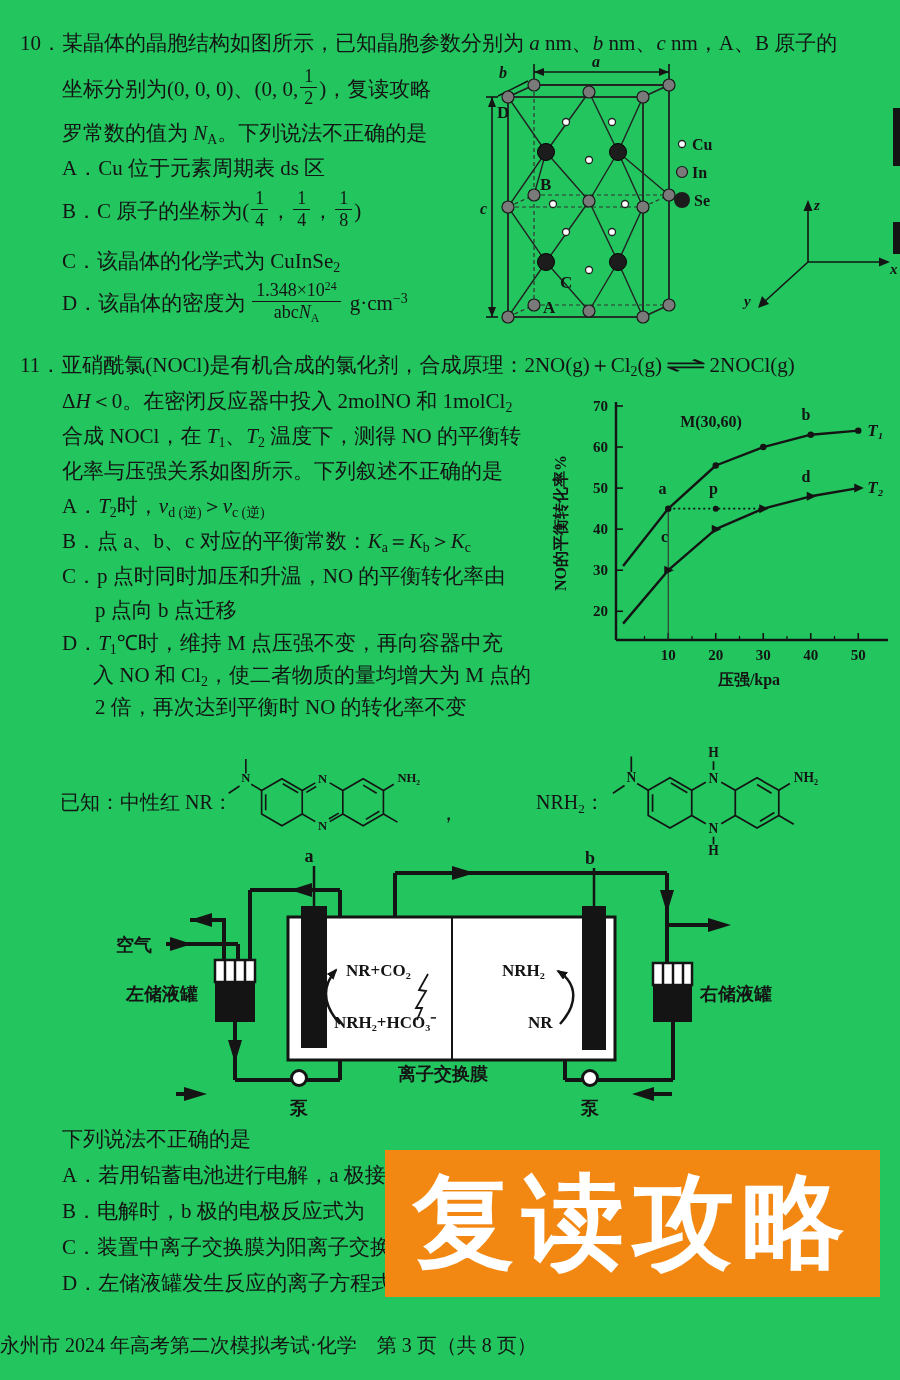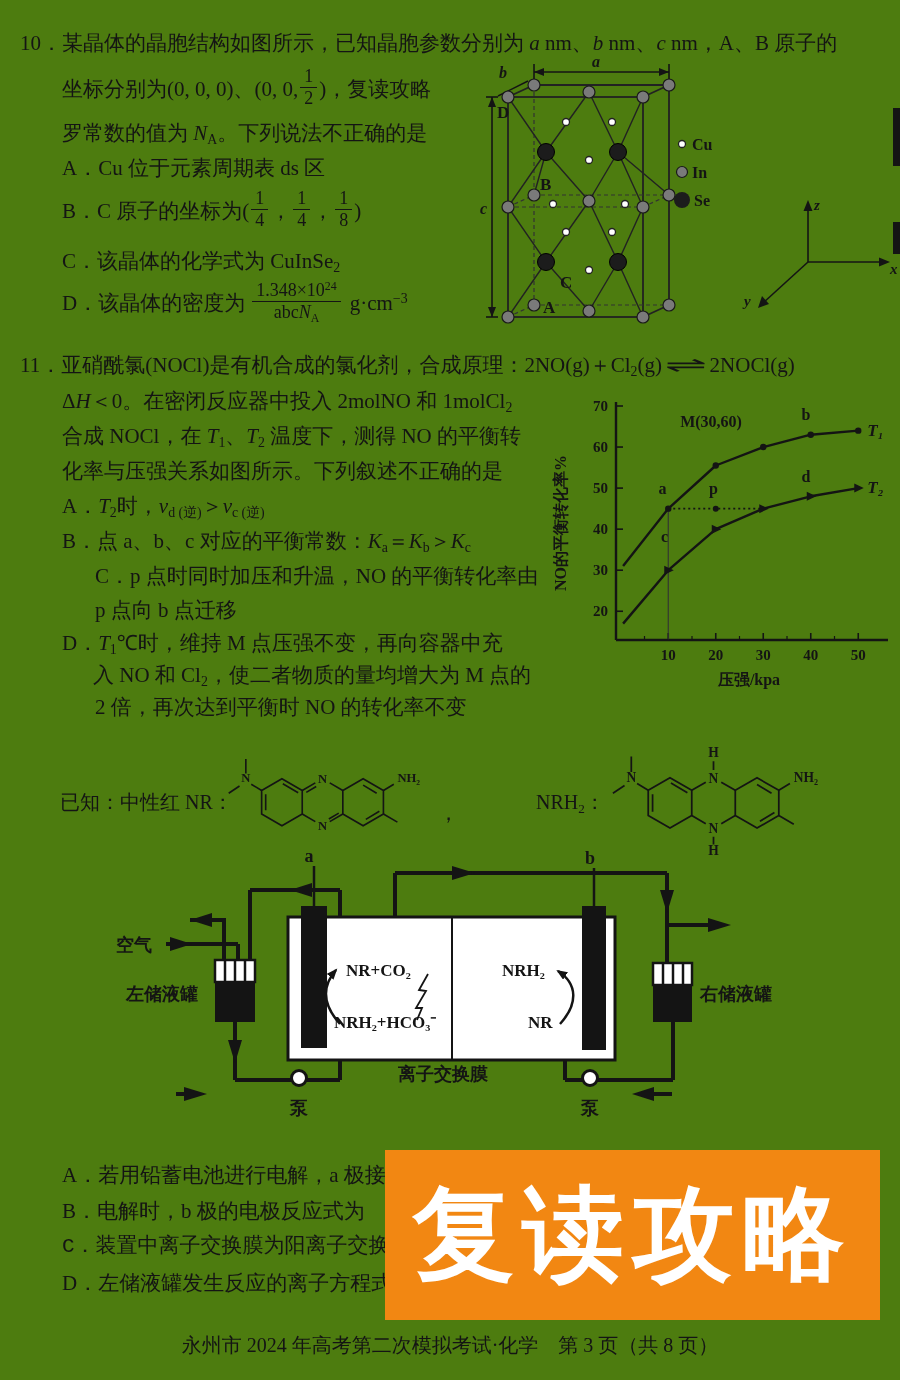--- a/index.html
+++ b/index.html
@@ -9,44 +9,44 @@
   .line i{font-style:italic;}
   sub{font-size:66%;vertical-align:-0.32em;}
   sup{font-size:66%;vertical-align:0.5em;}
   .frac{display:inline-flex;flex-direction:column;text-align:center;vertical-align:middle;
         font-size:18px;line-height:1.08;margin:0 2px;transform:translateY(-3px);}
   .frac .num{border-bottom:1.5px solid #141414;padding:0 4px 1px;}
   .frac .den{padding-top:1px;}
   .bigfrac{font-size:18px;}
   .gap{margin-left:7px;}
   .eqarr{display:inline-block;transform:scaleX(2.4);margin:0 15px;}
-  .wm{position:absolute;left:385px;top:1150px;width:495px;height:170px;display:flex;align-items:center;
+  .wm{position:absolute;left:385px;top:1150px;width:495px;height:147px;display:flex;align-items:center;
       justify-content:center;color:#ffffff;font-family:"Liberation Sans",sans-serif;font-weight:bold;
       font-size:102px;letter-spacing:8px;z-index:40;}
-  .footer{position:absolute;left:0;top:1332px;width:900px;text-align:center;font-size:20px;}
+  .footer{position:absolute;left:0;top:1332px;width:900px;font-size:20px;}
   .edge{position:absolute;background:#141414;z-index:45;}
   svg{position:absolute;}
   svg text{fill:#141414;font-family:"Liberation Serif",serif;}
   .tk{font-size:15px;font-weight:700;}
   .sl{font-size:17px;font-weight:700;font-style:italic;}
   .pl,.an{font-size:16px;font-weight:700;}
   .xl{font-size:16px;font-weight:700;}
   .dimlab{font-size:16px;font-weight:700;font-style:italic;}
   .atlab{font-size:17px;font-weight:700;}
   .leglab{font-size:16px;font-weight:700;}
   .axlab{font-size:15px;font-weight:700;font-style:italic;}
   .devcjk{font-size:18px;font-weight:700;font-family:"Liberation Sans",sans-serif;}
   .devform{font-size:17px;font-weight:700;}
   .devel{font-size:18px;font-weight:700;}
   .molN{font-size:14px;font-weight:700;}
 </style>
 </head>
 <body>
 
-<div id="page" style="background: #4d7c0f;">
+<div id="page" style="background: #22c55e;">
 
   <div class="line" style="left:20px;top:30px;">10．某晶体的晶胞结构如图所示，已知晶胞参数分别为 <i>a</i> nm、<i>b</i> nm、<i>c</i> nm，A、B 原子的</div>
   <div class="line" style="left:62px;top:70px;">
     <span>坐标分别为(0, 0, 0)、(0, 0,</span><span class="frac">
         <span class="num">1</span>
         <span class="den">2</span>
       </span><span>)，复读攻略</span>
   </div>
   <div class="line" style="left:62px;top:120px;">罗常数的值为 <i>N</i><sub>A</sub>。下列说法不正确的是</div>
   <div class="line" style="left:62px;top:155px;">A．Cu 位于元素周期表 ds 区</div>
@@ -173,21 +173,21 @@
   </svg>
 
   <div class="line" style="left:20px;top:352px;">
     <span>11．亚硝酰氯(NOCl)是有机合成的氯化剂，合成原理：2NO(g)＋Cl<sub>2</sub>(g)</span><span class="eqarr">⇌</span><span>2NOCl(g)</span>
   </div>
   <div class="line" style="left:62px;top:388px;">Δ<i>H</i>＜0。在密闭反应器中投入 2molNO 和 1molCl<sub>2</sub></div>
   <div class="line" style="left:62px;top:423px;">合成 NOCl，在 <i>T</i><sub>1</sub>、<i>T</i><sub>2</sub> 温度下，测得 NO 的平衡转</div>
   <div class="line" style="left:62px;top:458px;">化率与压强关系如图所示。下列叙述不正确的是</div>
   <div class="line" style="left:62px;top:493px;">A．<i>T</i><sub>2</sub>时，<i>v</i><sub>d (逆)</sub>＞<i>v</i><sub>c (逆)</sub></div>
   <div class="line" style="left:62px;top:528px;">B．点 a、b、c 对应的平衡常数：<i>K</i><sub>a</sub>＝<i>K</i><sub>b</sub>＞<i>K</i><sub>c</sub></div>
-  <div class="line" style="left:62px;top:563px;margin-left:33px;">C．p 点时同时加压和升温，NO 的平衡转化率由</div>
+  <div class="line" style="left:62px;top:563px;">C．p 点时同时加压和升温，NO 的平衡转化率由</div>
   <div class="line" style="left:95px;top:597px;">p 点向 b 点迁移</div>
   <div class="line" style="left:62px;top:630px;">D．<i>T</i><sub>1</sub>℃时，维持 M 点压强不变，再向容器中充</div>
   <div class="line" style="left:93px;top:662px;">入 NO 和 Cl<sub>2</sub>，使二者物质的量均增大为 M 点的</div>
   <div class="line" style="left:95px;top:694px;">2 倍，再次达到平衡时 NO 的转化率不变</div>
 
   <svg id="chart" style="left:552px;top:392px;" width="345" height="300" viewBox="0 0 345 300">
       <line x1="64" y1="10" x2="64" y2="248" stroke="#141414" stroke-width="2.4"></line>
       <line x1="64" y1="248" x2="336" y2="248" stroke="#141414" stroke-width="2.4"></line>
       <line x1="64" y1="219.26315789473682" x2="71" y2="219.26315789473682" stroke="#141414" stroke-width="1.6"></line>
       <text x="56" y="224.26315789473682" text-anchor="end" class="tk">20</text>
@@ -347,23 +347,24 @@
     <text class="devcjk" x="700" y="152">右储液罐</text>
     <text class="devcjk" x="398" y="232">离子交换膜</text>
     <text class="devcjk" x="299" y="266" text-anchor="middle">泵</text>
     <text class="devcjk" x="590" y="266" text-anchor="middle">泵</text>
     <text class="devform" x="346" y="128">NR+CO₂</text>
     <text class="devform" x="334" y="180">NRH₂+HCO₃⁻</text>
     <text class="devform" x="502" y="128">NRH₂</text>
     <text class="devform" x="528" y="180">NR</text>
   </svg>
 
+  <div class="line" style="left:62px;top:1126px;">下列说法不正确的是</div>
   <div class="line" style="left:62px;top:1162px;">A．若用铅蓄电池进行电解，a 极接</div>
   <div class="line" style="left:62px;top:1198px;">B．电解时，b 极的电极反应式为</div>
-  <div class="line" style="left:62px;top:1234px;font-family:Liberation Mono, monospace;">C．装置中离子交换膜为阳离子交换</div>
+  <div class="line" style="left:62px;top:1234px;">C．装置中离子交换膜为阳离子交换</div>
   <div class="line" style="left:62px;top:1270px;">D．左储液罐发生反应的离子方程式</div>
 
   <div class="wm" id="watermark" style="background: rgb(242, 135, 18); color: rgb(255, 255, 255);">
     <span>复读攻略</span>
   </div>
 
   <div class="footer">永州市 2024 年高考第二次模拟考试·化学　第 3 页（共 8 页）</div>
 
   <div class="edge" style="left:893px;top:108px;width:7px;height:58px;"></div>
   <div class="edge" style="left:893px;top:222px;width:7px;height:32px;"></div>

